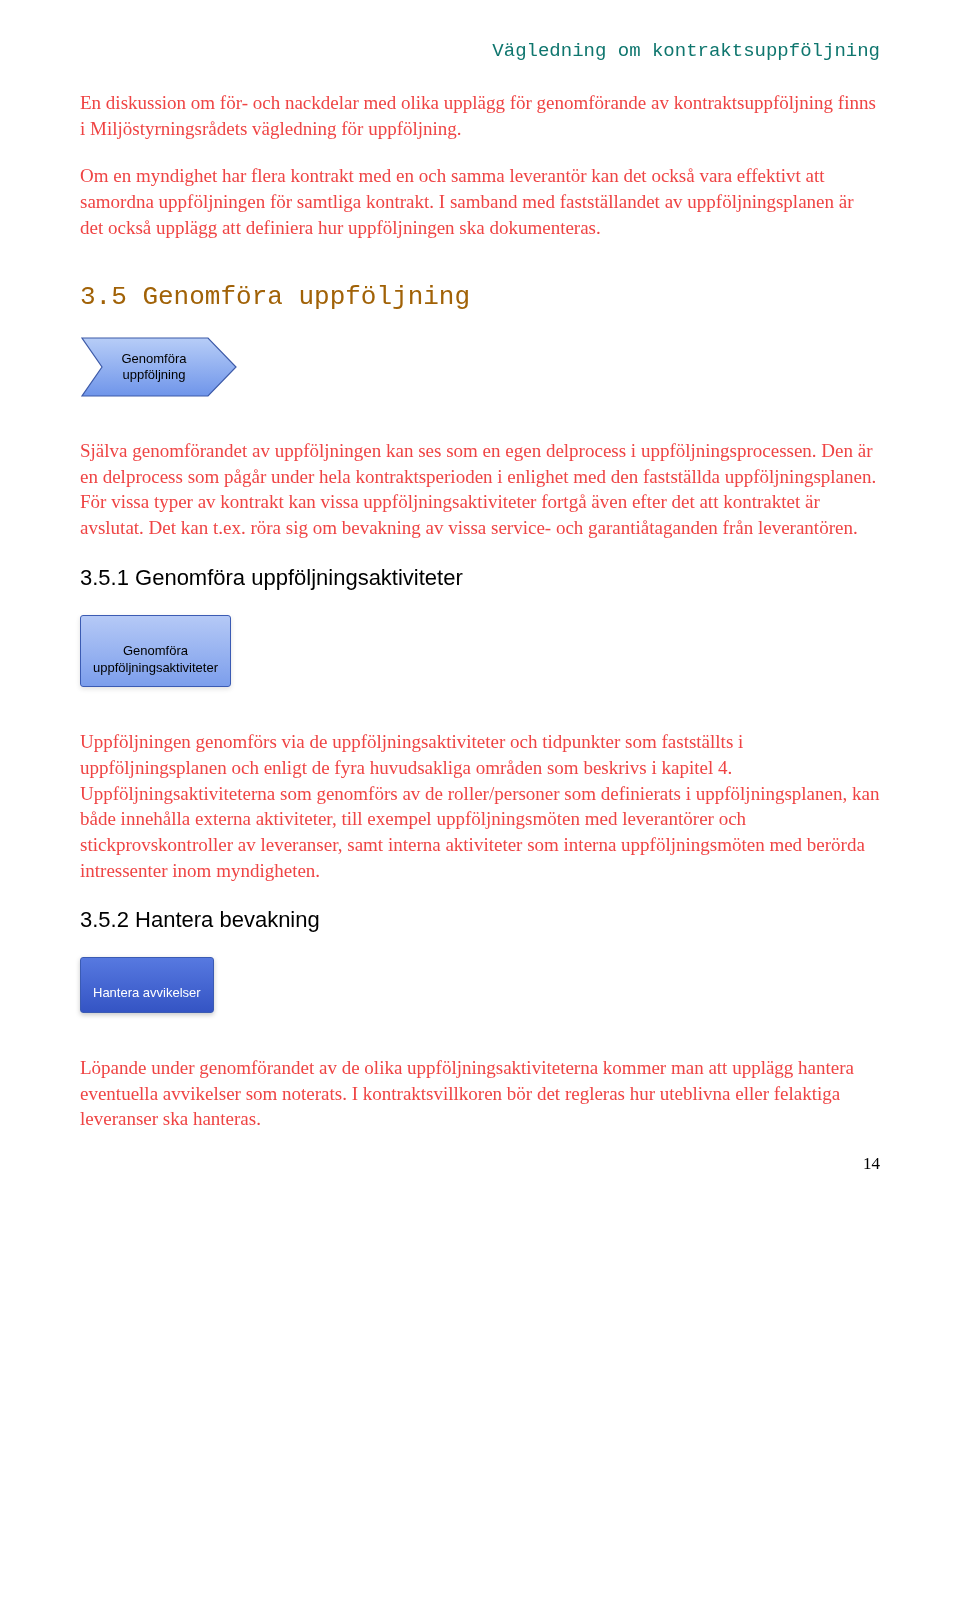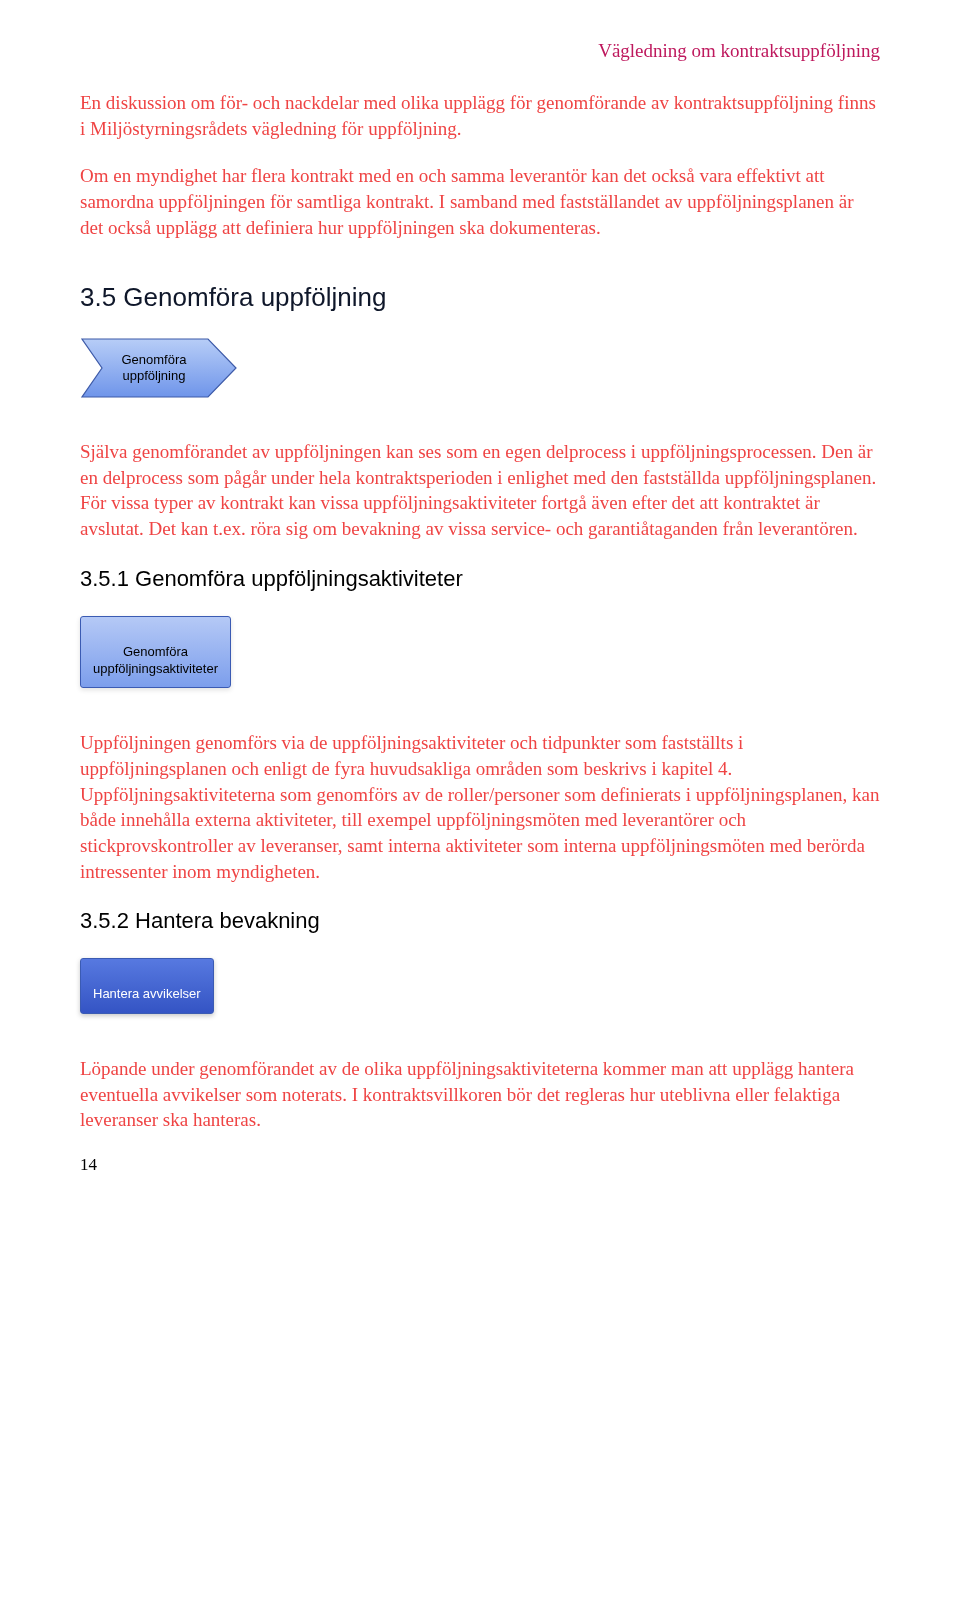--- a/index.html
+++ b/index.html
@@ -6,37 +6,37 @@
   body {
     font-family: Georgia, 'Times New Roman', serif;
     background: #ffffff;
     width: 960px;
     margin: 0 auto;
     padding: 40px 80px 30px 80px;
     color: #000;
   }
   .header-right {
     text-align: right;
-    font-family: Liberation Serif, serif;
+    font-family: Liberation Mono, monospace;
     font-size: 19px;
-    color: #be185d;
+    color: #0f766e;
     margin-bottom: 28px;
   }
   .para {
     font-family: Georgia, 'Times New Roman', serif;
     font-size: 19px;
     line-height: 1.35;
     color: #ef4444;
     margin-bottom: 22px;
     text-align: left;
   }
   .h2 {
-    font-family: Liberation Sans, sans-serif;
+    font-family: Liberation Mono, monospace;
     font-size: 26px;
-    color: #0f172a;
+    color: #a16207;
     font-weight: 400;
     margin-top: 42px;
     margin-bottom: 24px;
   }
   .h3 {
     font-family: Arial, Helvetica, sans-serif;
     font-size: 22px;
     color: #000;
     font-weight: 400;
     margin-top: 24px;
@@ -79,20 +79,21 @@
   }
   .box-light {
     color: #000;
     box-shadow: 0 2px 5px rgba(0,0,0,0.12);
   }
   .box-dark {
     color: #fff;
     box-shadow: 0 2px 5px rgba(0,0,0,0.22);
   }
   .page-num {
+    text-align: right;
     font-family: Georgia, serif;
     font-size: 17px;
     color: #000;
   }
 </style>
 </head>
 <body>
 
 
 

